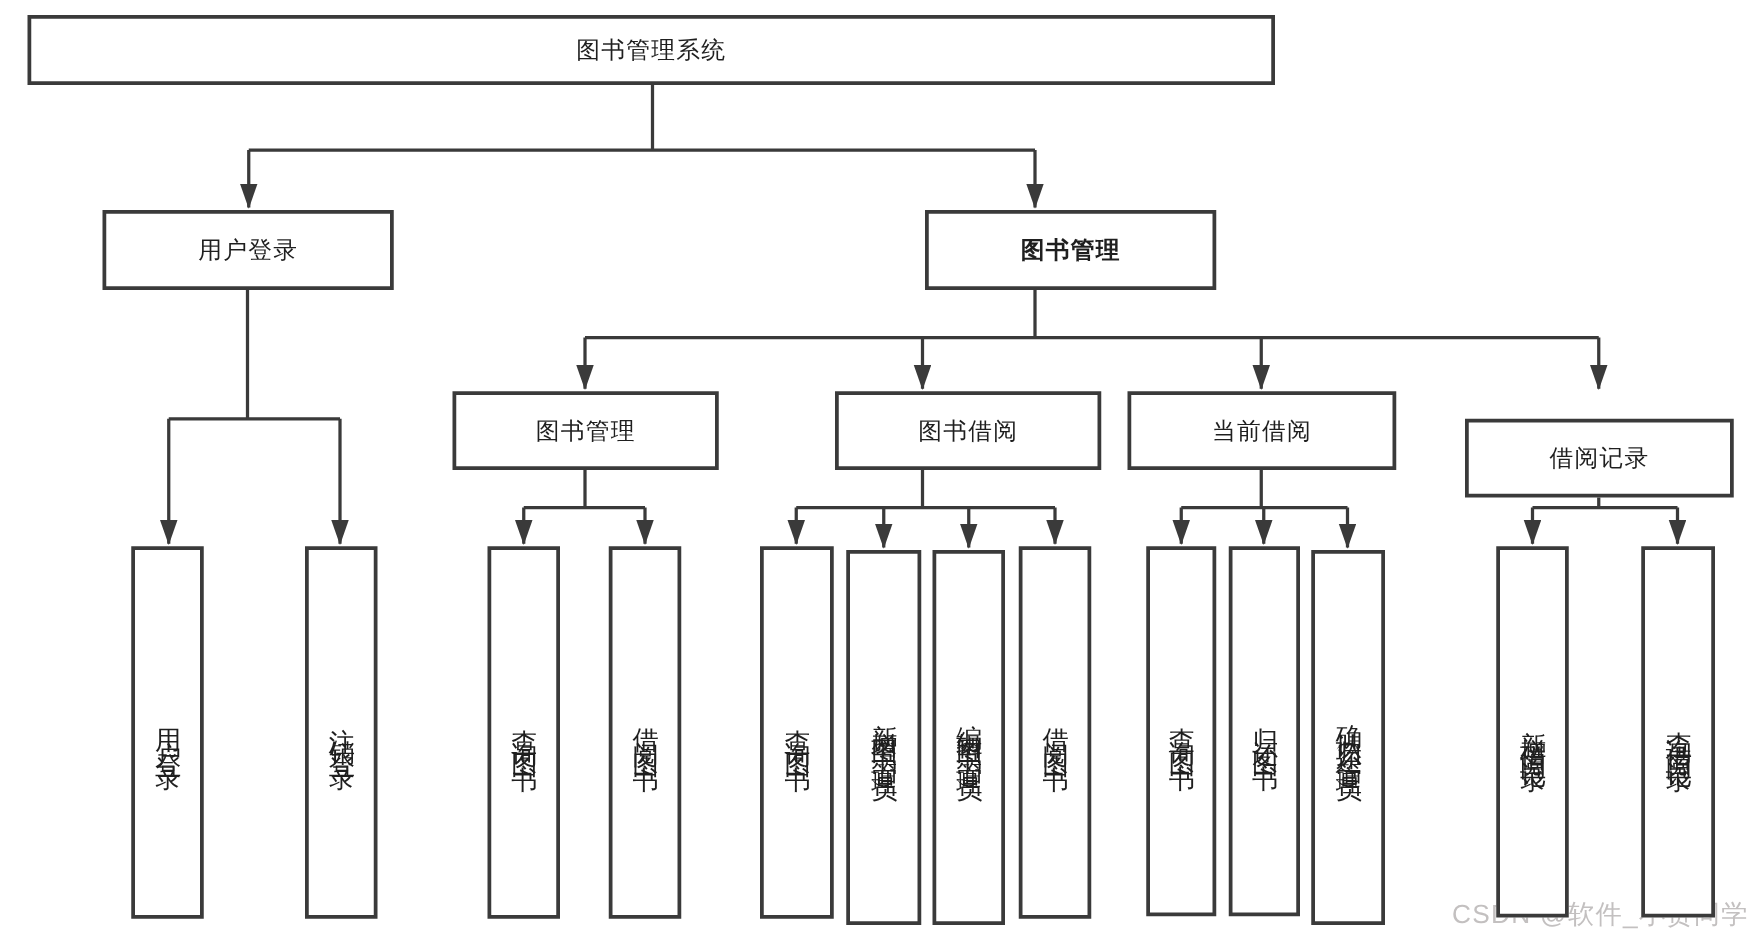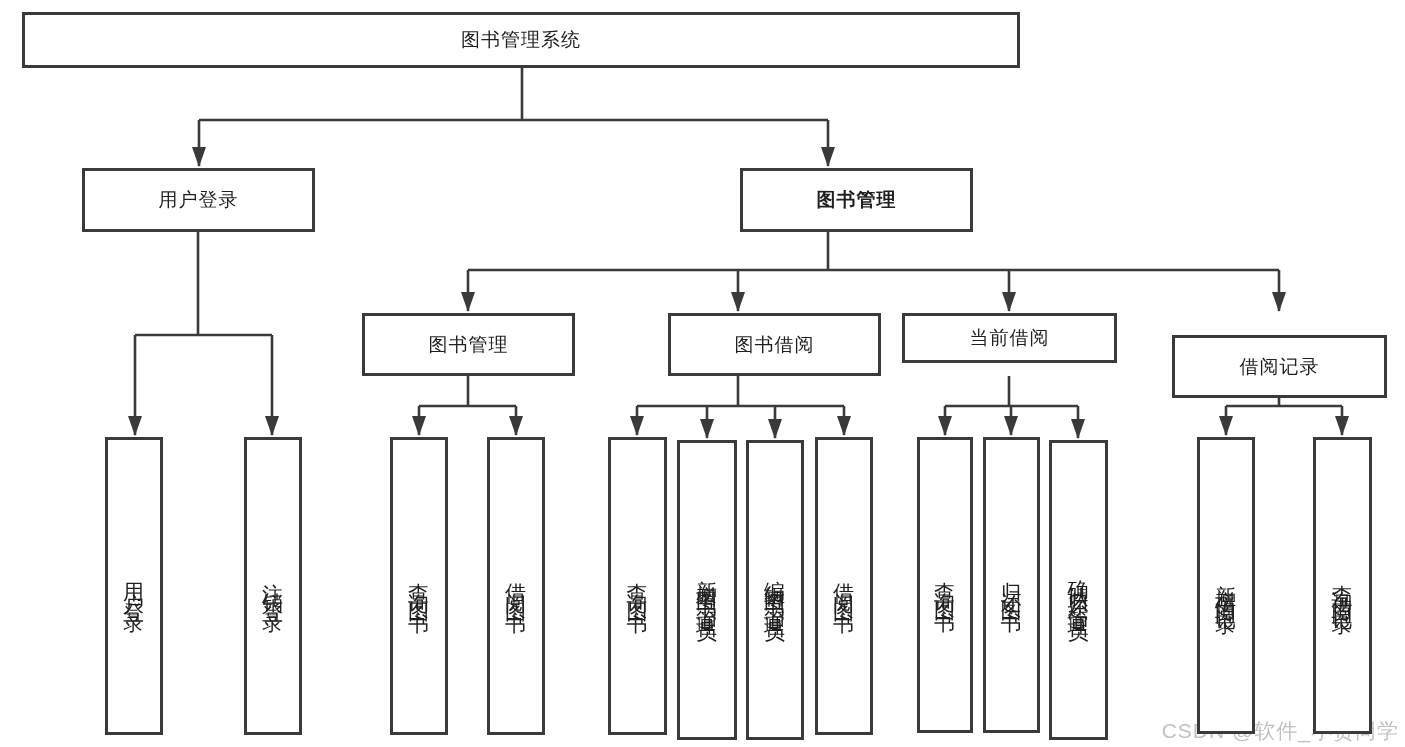--- a/index.html
+++ b/index.html
@@ -120,21 +120,21 @@
   <div class="box hbox" style="left:740px; top:168px; width:233px; height:64px;font-weight:bold;">
     <span>图书管理</span>
   </div>
 
   <div class="box hbox" style="left:362px; top:313px; width:213px; height:63px;">
     <span>图书管理</span>
   </div>
   <div class="box hbox" style="left:632px; top:313px; width:213px; height:63px;margin-left:36px;">
     <span>图书借阅</span>
   </div>
-  <div class="box hbox" style="left:902px; top:313px; width:215px; height:50px;">
+  <div class="box hbox" style="left:902px; top:313px; width:215px; height:63px;">
     <span>当前借阅</span>
   </div>
   <div class="box hbox" style="left:1172px; top:313px; width:215px; height:63px;margin-top:22px;">
     <span>借阅记录</span>
   </div>
 
   <div class="box vbox" style="left:105px; top:437px; width:58px; height:298px;">
     <span>用户登录</span>
   </div>
   <div class="box vbox" style="left:244px; top:437px; width:58px; height:298px;">

